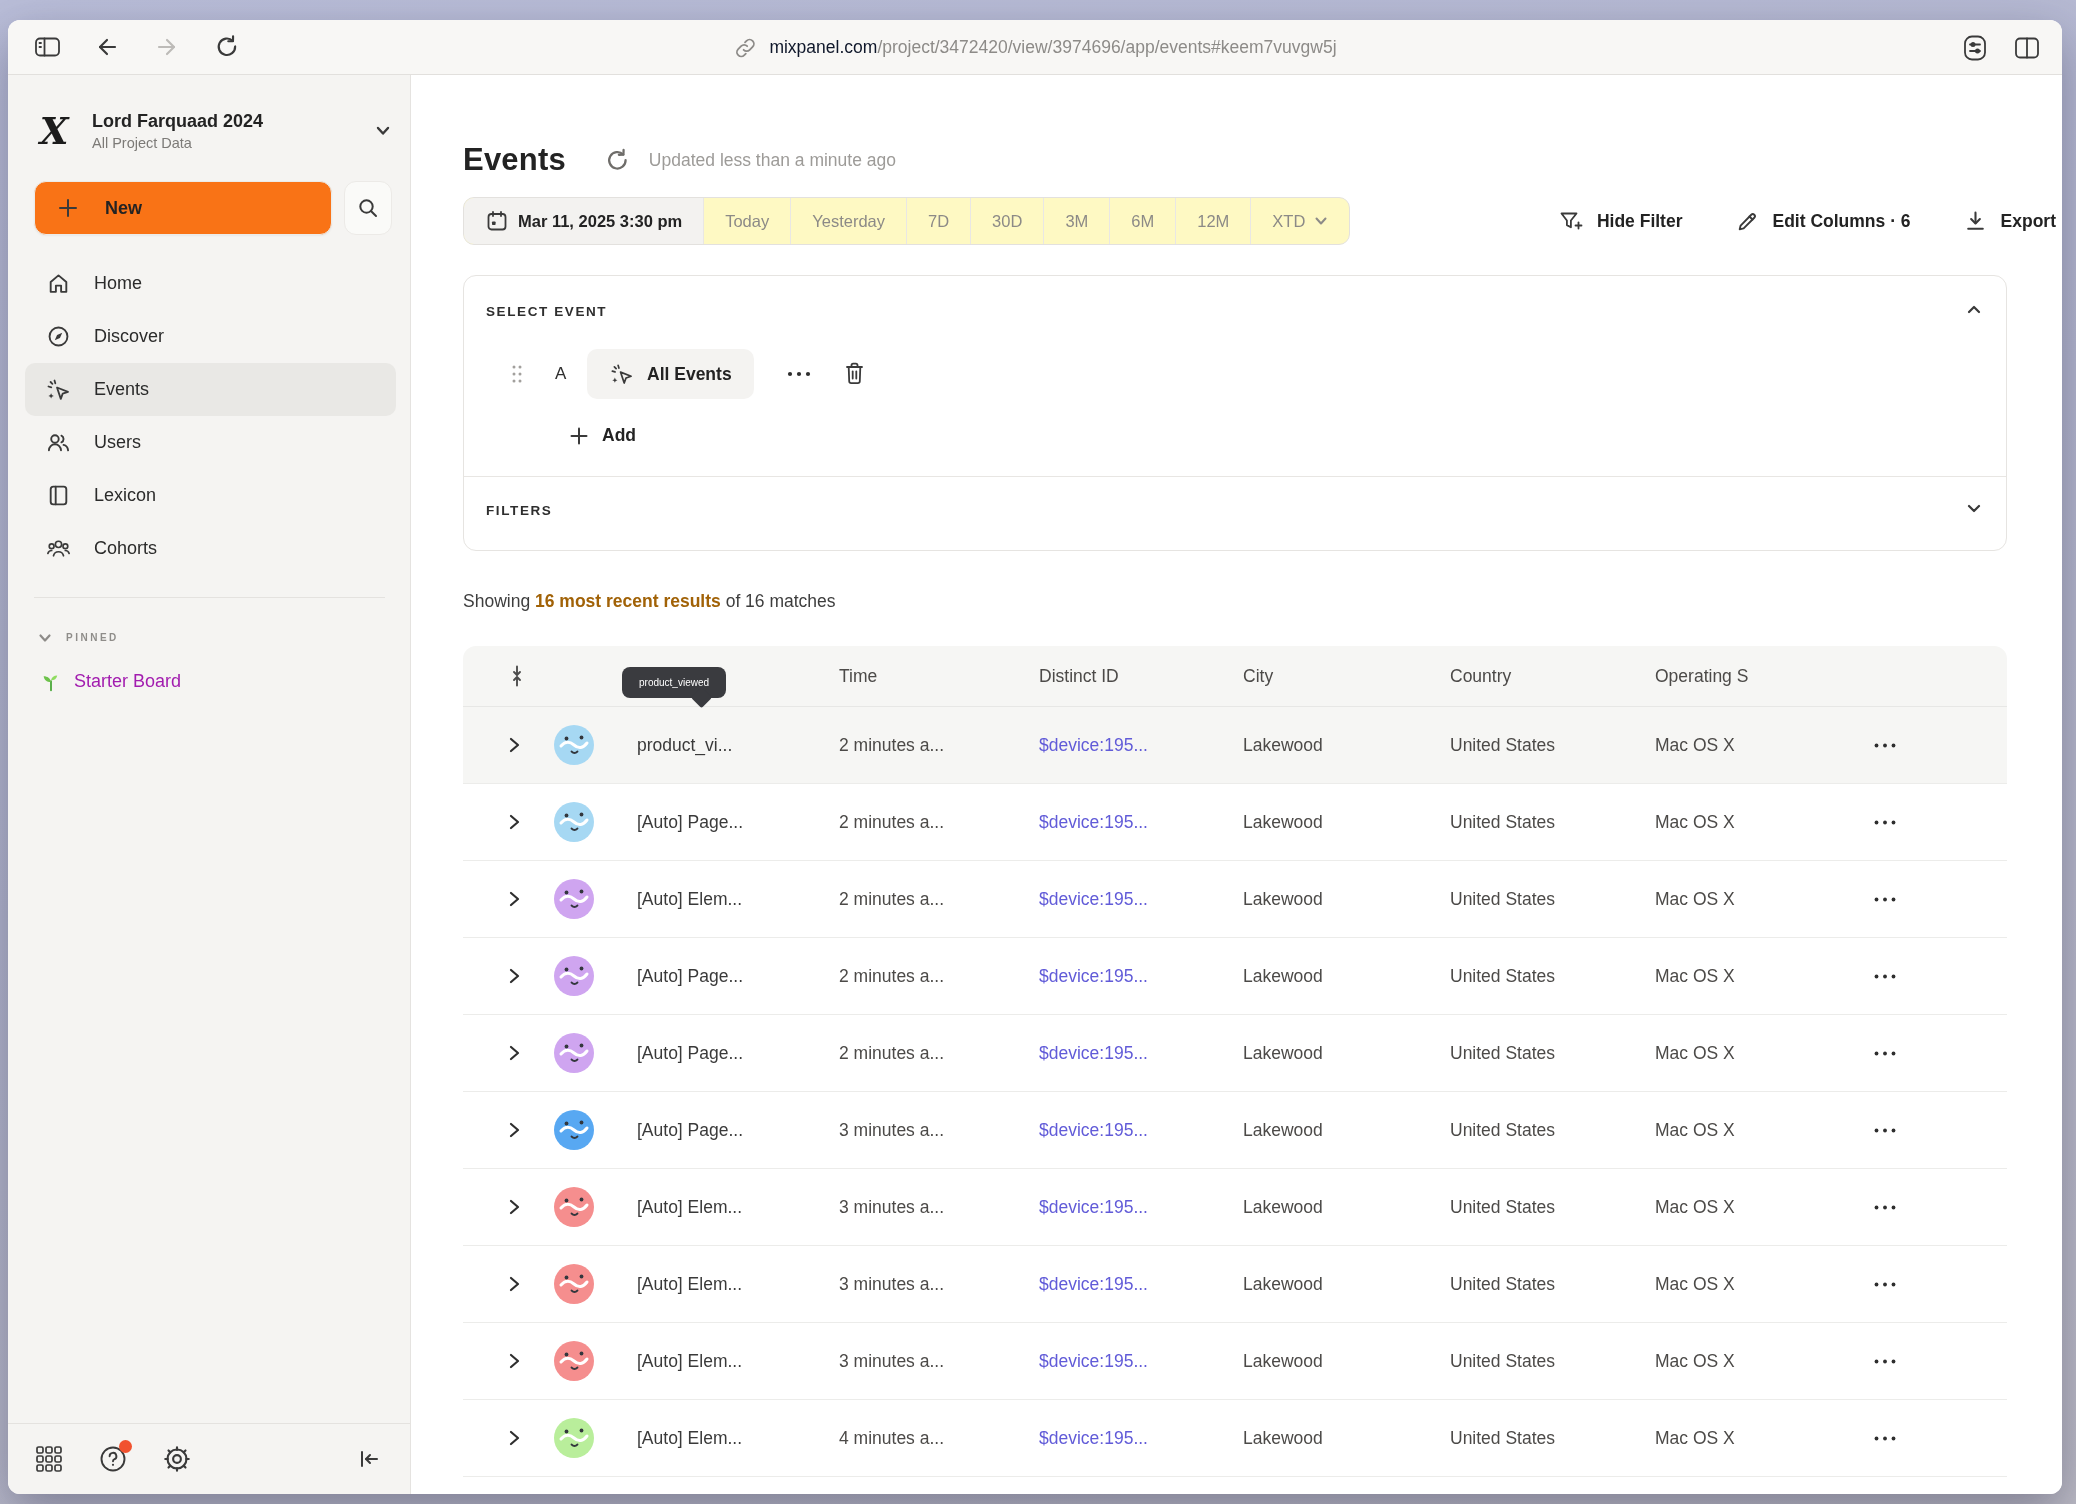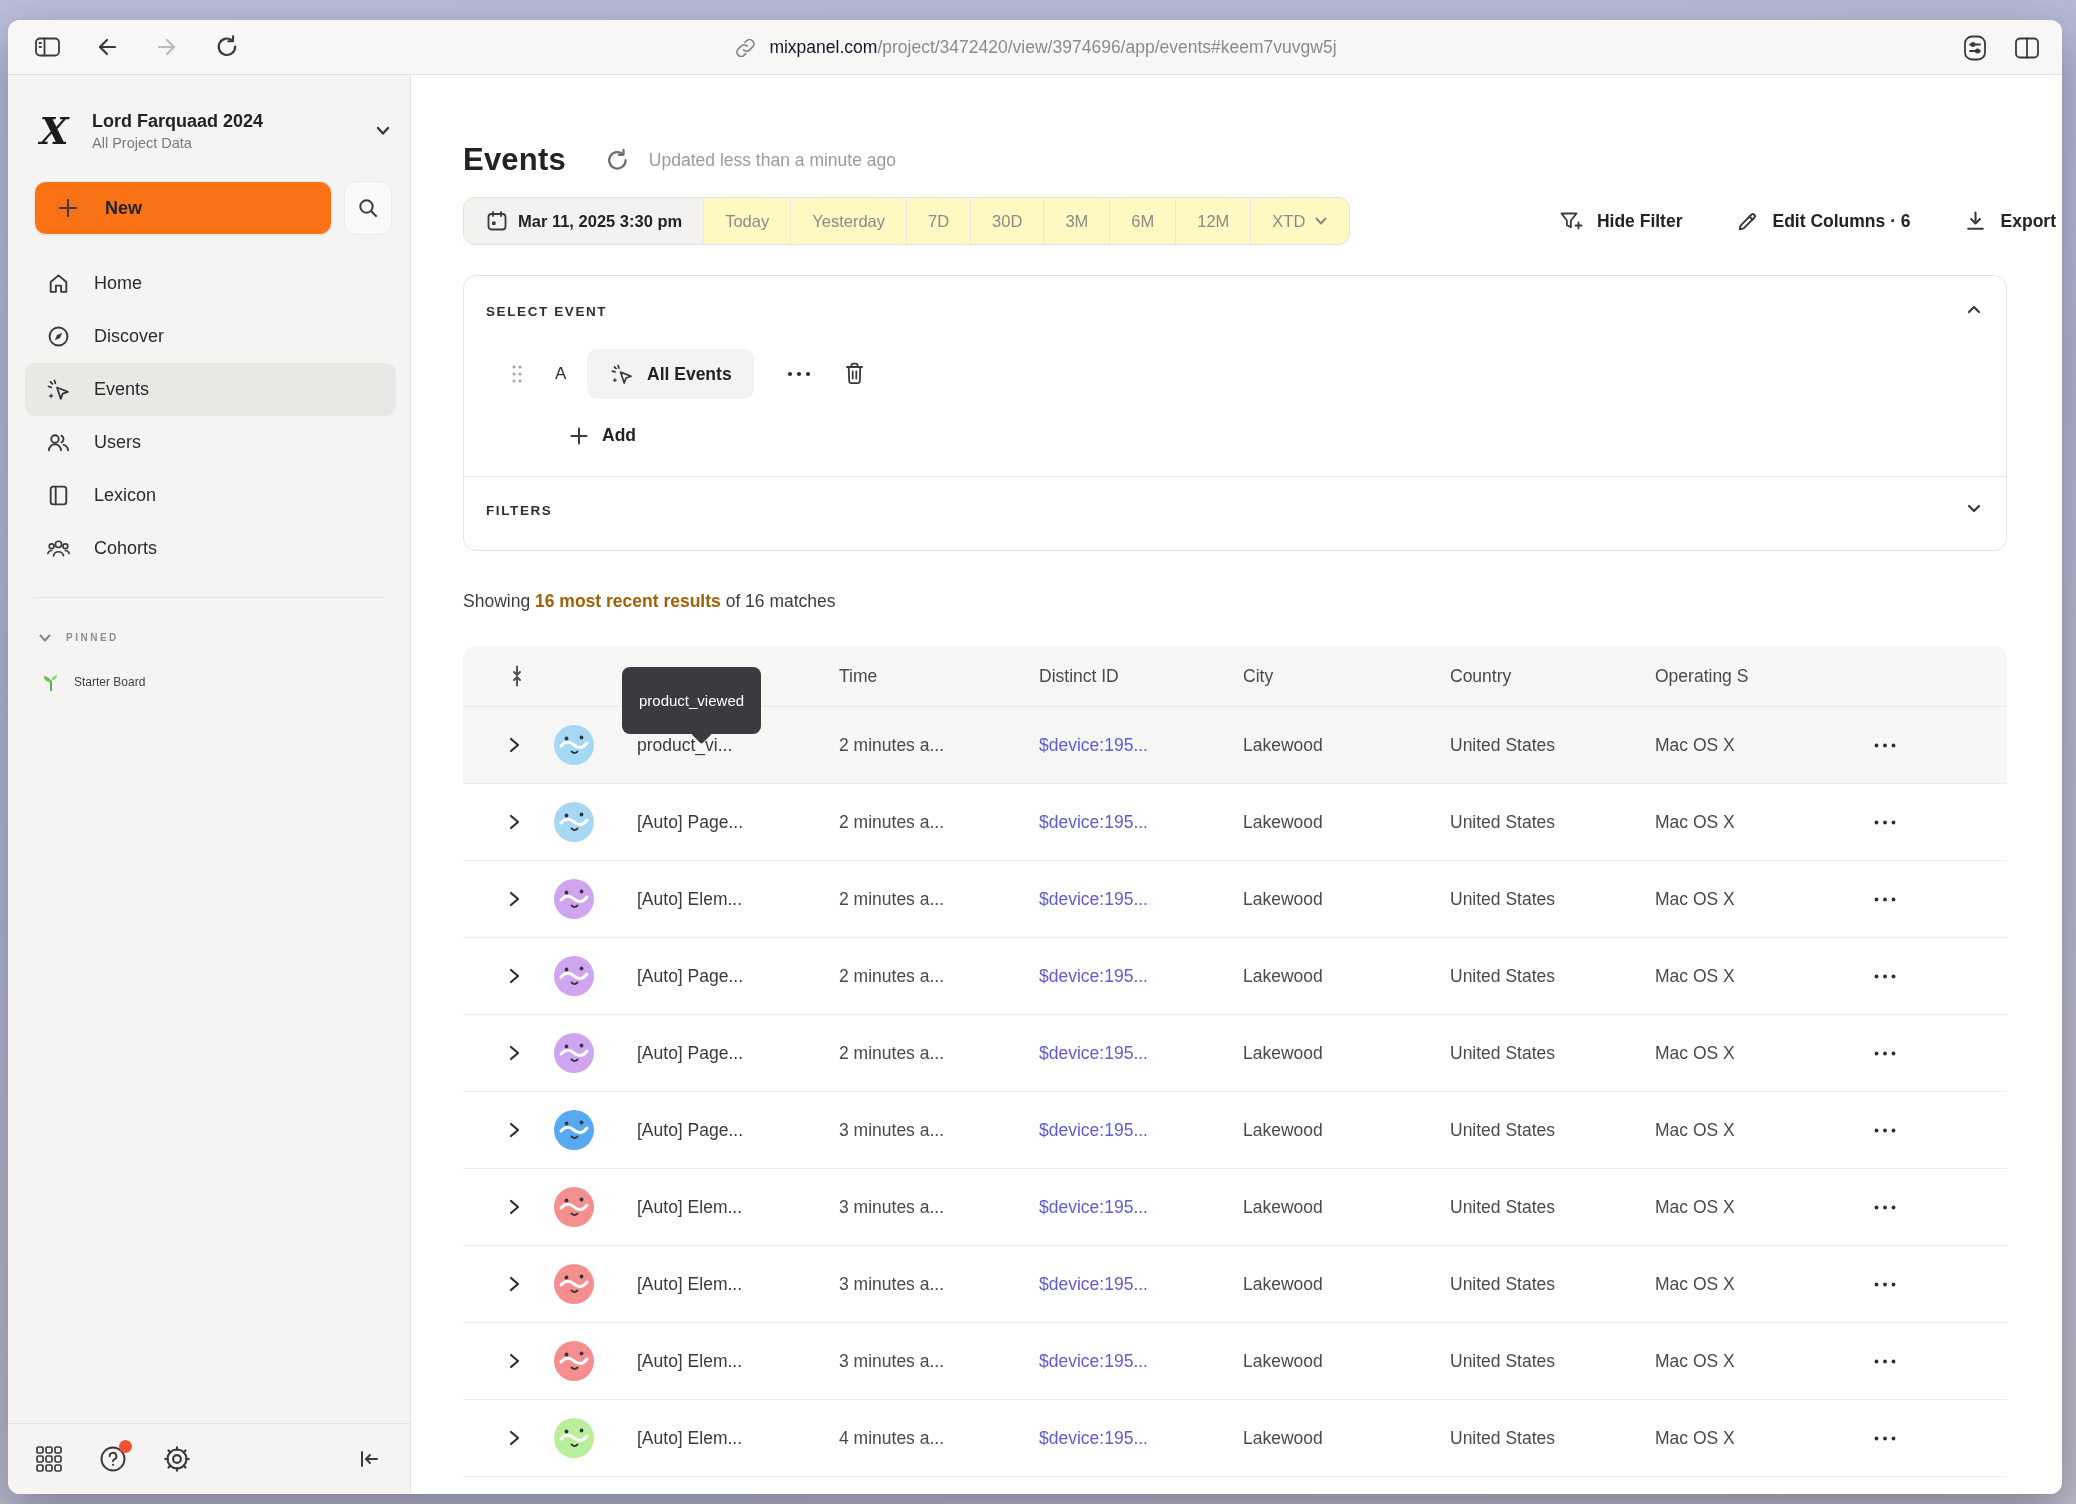--- a/index.html
+++ b/index.html
@@ -41,22 +41,22 @@
   .search-btn { width:48px; height:54px; background:#fafaf8; border:1px solid #eceae7; border-radius:12px;
                 display:flex; align-items:center; justify-content:center; cursor:pointer; }
   .nav { margin-top:22px; }
   .nav-item { height:53px; margin:0 14px 0 17px; display:flex; align-items:center; gap:23px;
               padding-left:20px; border-radius:10px; font-size:18px; color:#2b2b2b; cursor:pointer; }
   .nav-item.active { background:#e9e8e5; font-weight:400; }
   .nicon { width:26px; display:flex; justify-content:center; }
   .side-divider { height:1px; background:#e4e2df; margin:22px 0 0 26px; width:351px; }
   .pinned-head { display:flex; align-items:center; gap:14px; margin:34px 0 0 30px;
                  font-size:10px; font-weight:700; letter-spacing:2.5px; color:#8f8d8a; }
-  .pinned-item { display:flex; align-items:center; gap:12px; margin:28px 0 0 32px;
-                 font-size:12px; color:#404040; cursor:pointer; }
+  .pinned-item { display:flex; gap:12px; margin:28px 0 0 32px;
+                 font-size:18px; color:#a21caf; cursor:pointer; }
   .side-bottom { position:absolute; left:0; right:0; bottom:0; height:71px; border-top:1px solid #e4e2df;
                  display:flex; align-items:center; gap:34px; padding-left:26px; }
   .sb-spacer { flex:1; }
   .help-wrap { position:relative; }
   .help-badge { position:absolute; right:-4px; top:-4px; width:13px; height:13px; border-radius:50%; background:#f1522f; }
 
   
   .main { flex:1; background:#fff; position:relative; padding-left:52px; overflow:hidden; }
   .page-head { display:flex; align-items:center; margin-top:62px; height:46px; }
   .page-title { font-size:31px; font-weight:700; color:#232323; letter-spacing:.2px; }
@@ -102,21 +102,21 @@
   .trow.hl { background:#f6f6f4; }
   .cell { font-size:17.5px; color:#4c4a48; white-space:nowrap; overflow:hidden; }
   .cell.event { color:#3a3a3a; }
   .cell a { color:#615bd8; text-decoration:none; }
   .c-exp { padding-left:44px; cursor:pointer; }
   .avatar { width:40px; height:40px; }
   .c-act { padding-left:6px; }
   .rowdots { cursor:pointer; width:40px; padding:8px 0; }
 
   .tooltip { position:absolute; left:159px; top:21px; background:#3a3b3f; color:#fff;
-             font-size:15px; padding:25px 17px; border-radius:8px; z-index:5; white-space:nowrap; }
+             font-size:10px; padding:10px 17px; border-radius:8px; z-index:5; white-space:nowrap; }
   .tooltip::after { content:""; position:absolute; left:72px; bottom:-7px; width:15px; height:15px;
                     background:#3a3b3f; transform:rotate(45deg); border-radius:2px; }
 
   .ic { stroke:#3a3a3a; fill:none; stroke-width:1.8; stroke-linecap:round; stroke-linejoin:round; }
   .ic-light { stroke:#bdbbb8; }
   .ic-gray { stroke:#8d8b88; }
 </style>
 </head>
 <body>
 

